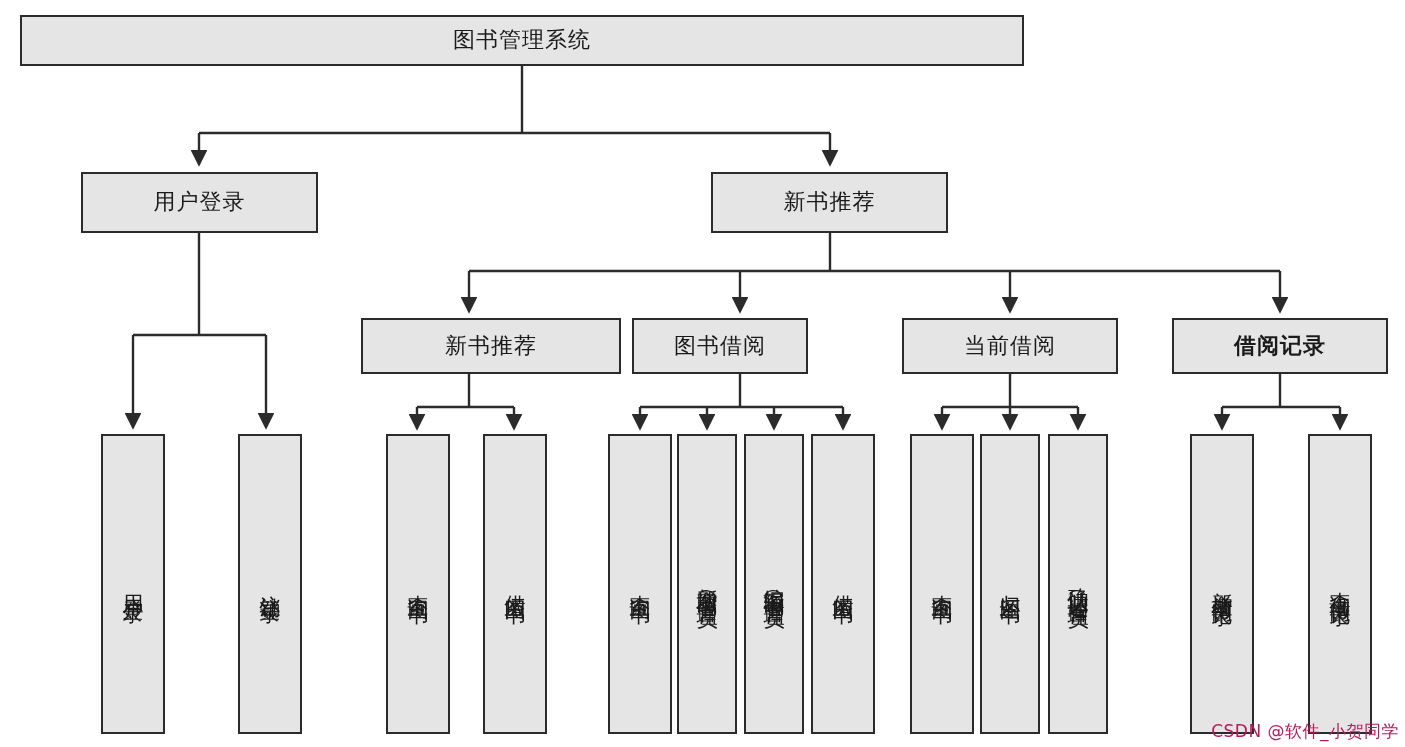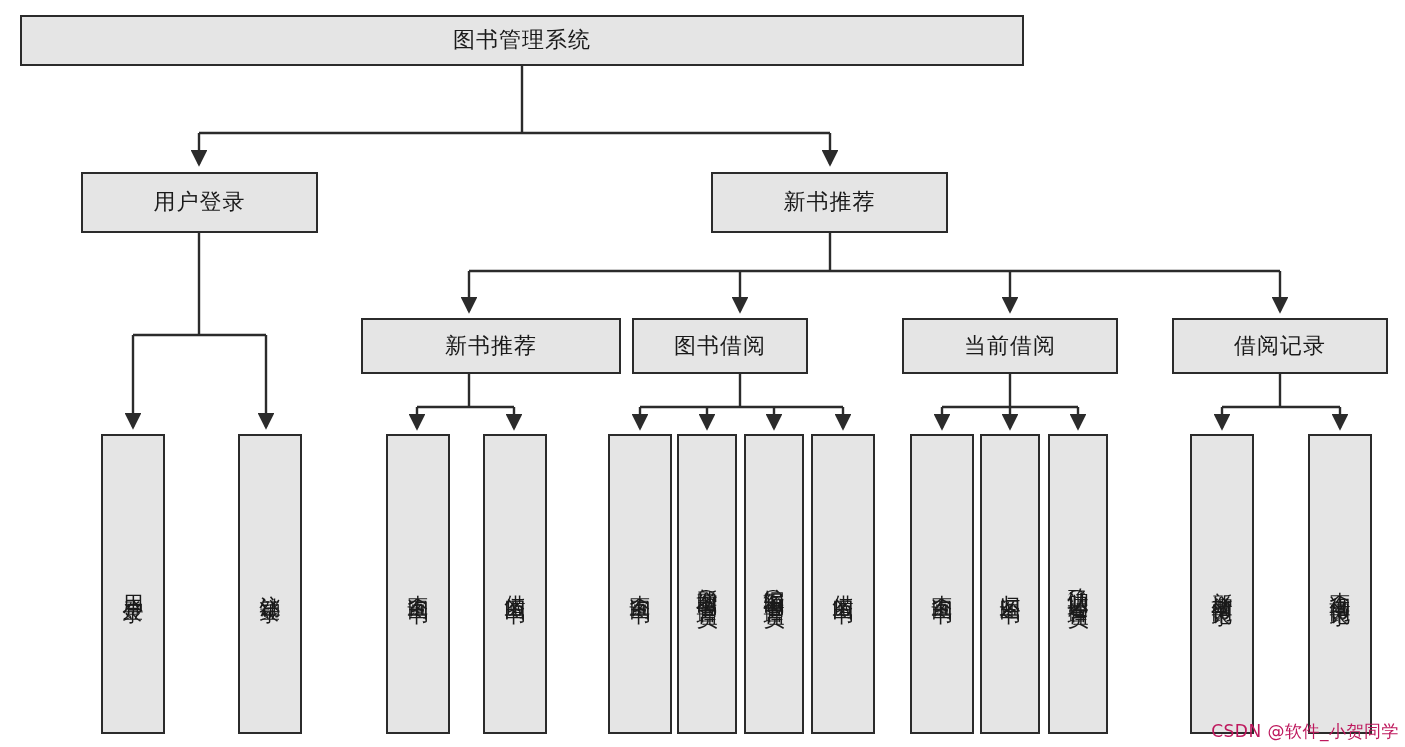--- a/index.html
+++ b/index.html
@@ -130,21 +130,21 @@
 
   <div class="node horiz" style="left:361px; top:318px; width:260px; height:56px;">
     <span>新书推荐</span>
   </div>
   <div class="node horiz" style="left:632px; top:318px; width:176px; height:56px;">
     <span>图书借阅</span>
   </div>
   <div class="node horiz" style="left:902px; top:318px; width:216px; height:56px;">
     <span>当前借阅</span>
   </div>
-  <div class="node horiz" style="left:1172px; top:318px; width:216px; height:56px;">
+  <div class="node horiz" style="left:1172px; top:318px; width:216px; height:56px;font-weight:bold;">
     <span>借阅记录</span>
   </div>
 
   <div class="node vert" style="left:101px; top:434px; width:64px; height:300px;">
     <span class="vtext">用户登录</span>
   </div>
   <div class="node vert" style="left:238px; top:434px; width:64px; height:300px;">
     <span class="vtext">注销登录</span>
   </div>
 

